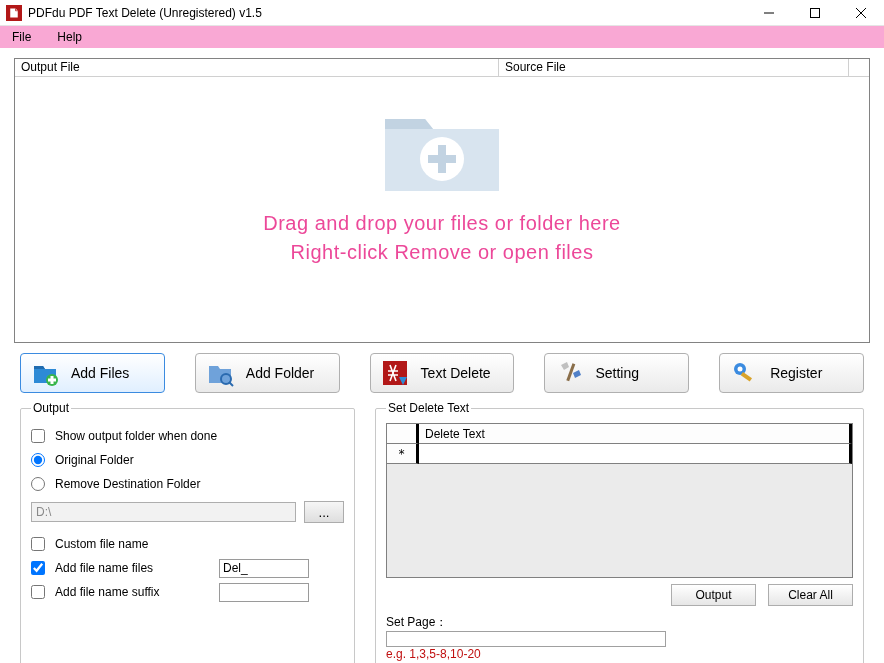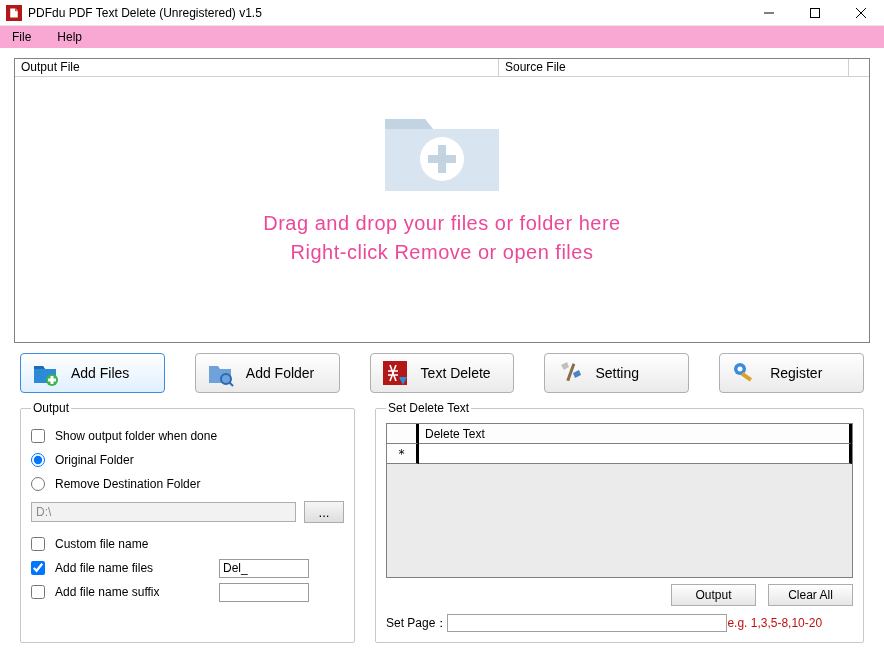--- a/index.html
+++ b/index.html
@@ -59,21 +59,21 @@
   .delete-box { flex:1; display:flex; flex-direction:column; }
   .delgrid { border:1px solid #808080; height:155px; background:#ebebeb; position:relative; }
   .delgrid-head { display:flex; height:20px; }
   .dgcell { border-right:3px solid #000000; border-bottom:1px solid #808080; background:#fdfdfd; display:flex; align-items:center; padding:0 6px; font-size:12px; }
   .dgcell.row1 { width:32px; }
   .dgcell.row2 { flex:1; }
   .dgbody { display:flex; height:20px; }
   .dgbody .dgcell.row1 { justify-content:center; font-family: monospace; }
   .delactions { display:flex; justify-content:flex-end; gap:12px; margin-top:6px; }
   .delactions .btn { width:85px; height:22px; background:linear-gradient(#fff,#e6e6e6); border:1px solid #adadad; font-size:12px; display:flex; align-items:center; justify-content:center; cursor:default; }
-  .pagerow { display:flex; align-items:center; margin-top:8px; }
+  .pagerow { display:flex; margin-top:8px;flex-direction:column; }
   .pagerow input { flex:1; max-width:280px; height:18px; border:1px solid #a0a0a0; padding:0 4px; font-family:inherit; font-size:12px; }
   .pagerow .eg { color:#c01010; font-size:12px; }
 </style>
 </head>
 <body>
 
 <div class="titlebar">
   <div class="appicon">
     <svg viewBox="0 0 16 16">
         <path d="M3 2 L10 2 L13 5 L13 14 L3 14 Z" fill="#fff"></path>

